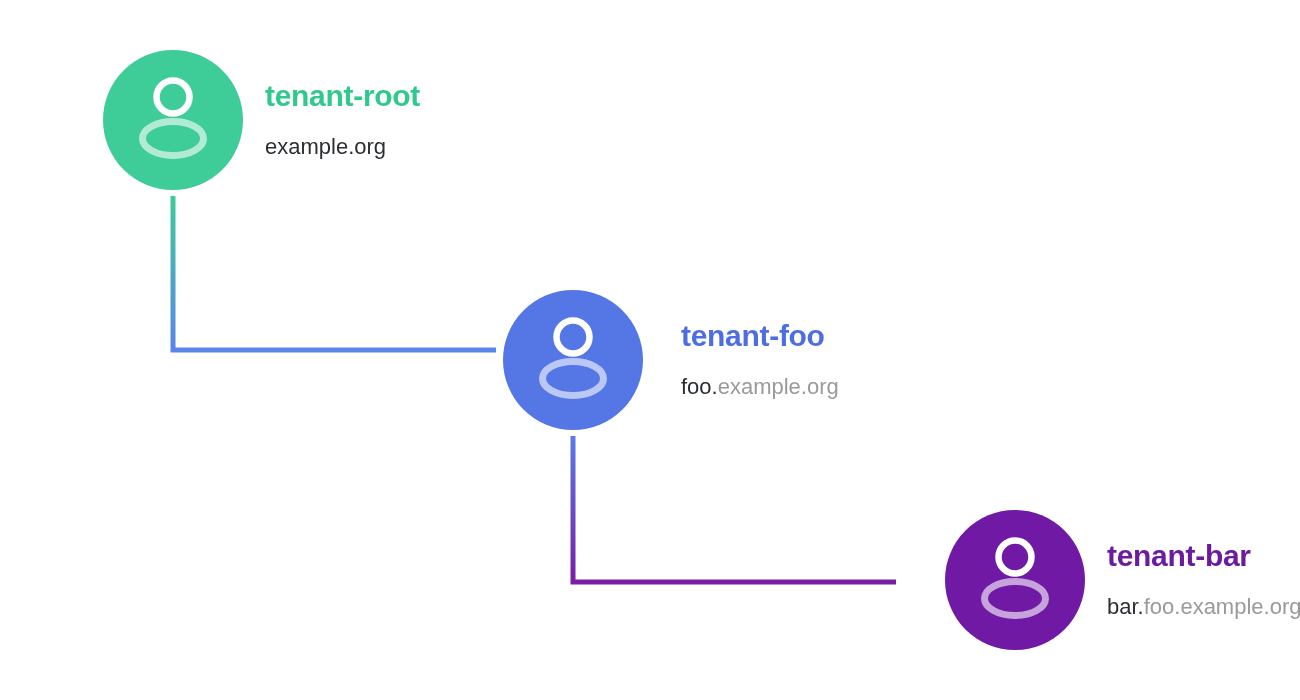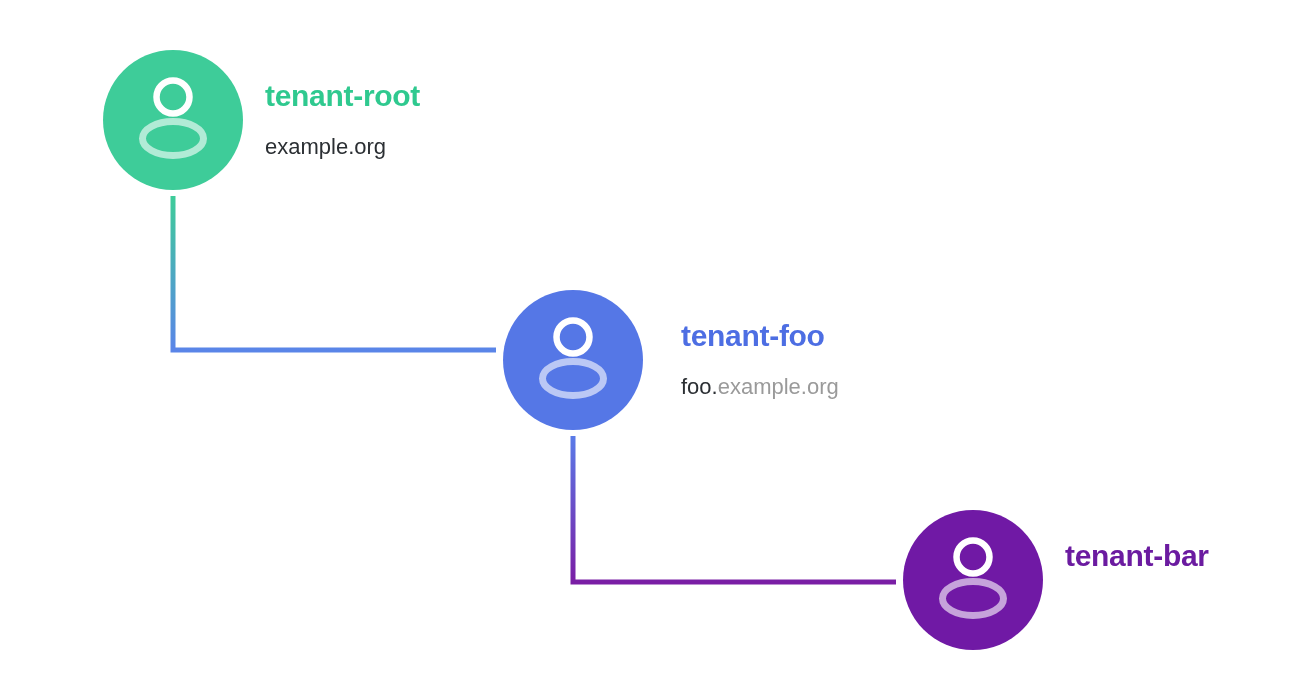--- a/index.html
+++ b/index.html
@@ -59,21 +59,21 @@
     line-height: 25px;
     font-weight: 400;
     color: #2B2F33;
   }
   .domain .muted {
     color: #9A9A9A;
   }
   
   .node-root { left: 63px;  top: 50px;  }
   .node-foo  { left: 463px; top: 290px; gap: 16px; }
-  .node-bar  { left: 863px; top: 510px; }
+  .node-bar  { left: 905px; top: 510px; }
 </style>
 </head>
 <body>
 
 <div class="stage">
 
   <svg class="wires" width="1300" height="700" viewBox="0 0 1300 700">
     <defs>
       <linearGradient id="grad-root-foo" gradientUnits="userSpaceOnUse" x1="133" y1="196" x2="133" y2="350">
         <stop offset="0" stop-color="#3ECC99"></stop>
@@ -120,16 +120,19 @@
 
   <div class="node node-bar">
     <div class="avatar" style="background: rgb(112, 25, 165);">
       <svg width="140" height="140" viewBox="0 0 140 140">
         <circle cx="70" cy="47" r="16.5" fill="none" stroke="#ffffff" stroke-width="6.5"></circle>
         <ellipse cx="70" cy="88.5" rx="30.5" ry="17" fill="none" stroke="rgba(255,255,255,0.6)" stroke-width="7"></ellipse>
       </svg>
     </div>
     <div class="labels">
       <div class="title" style="color: rgb(107, 27, 160);">tenant-bar</div>
+      <div class="domain">
+        <span>bar.</span><span class="muted">foo.example.org</span>
+      </div>
     </div>
   </div>
 
 </div>
 
 </body></html>

